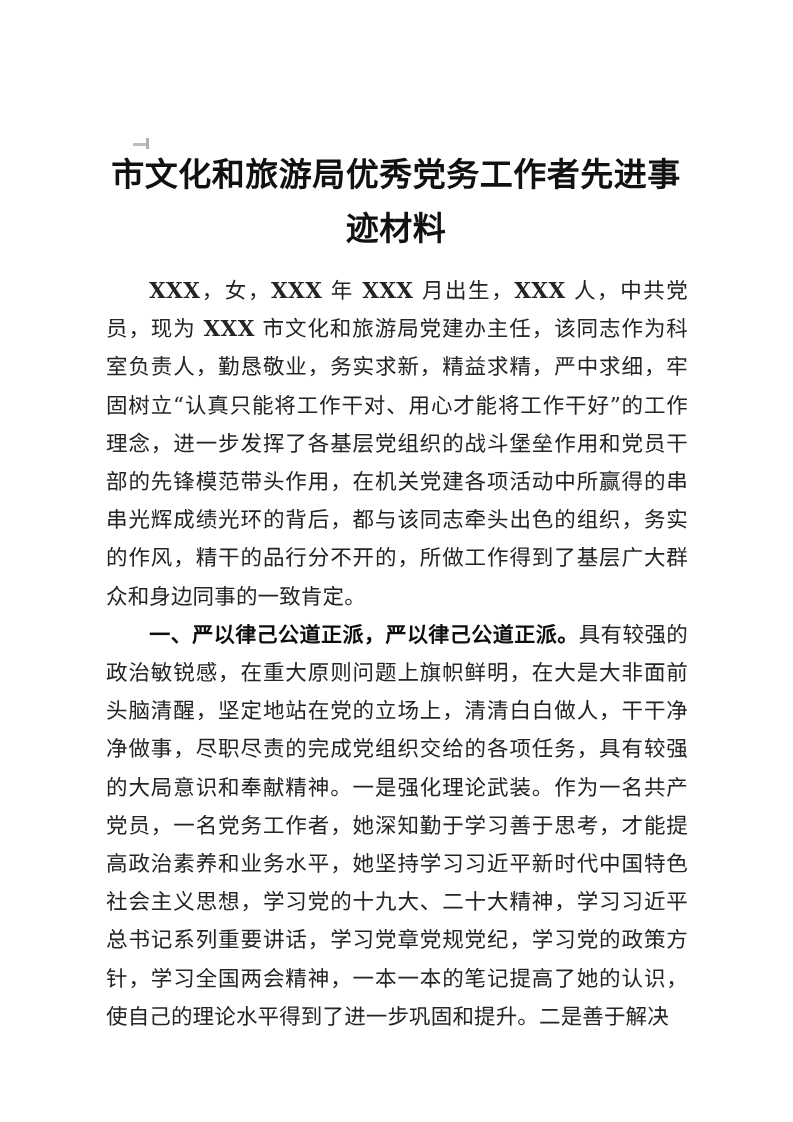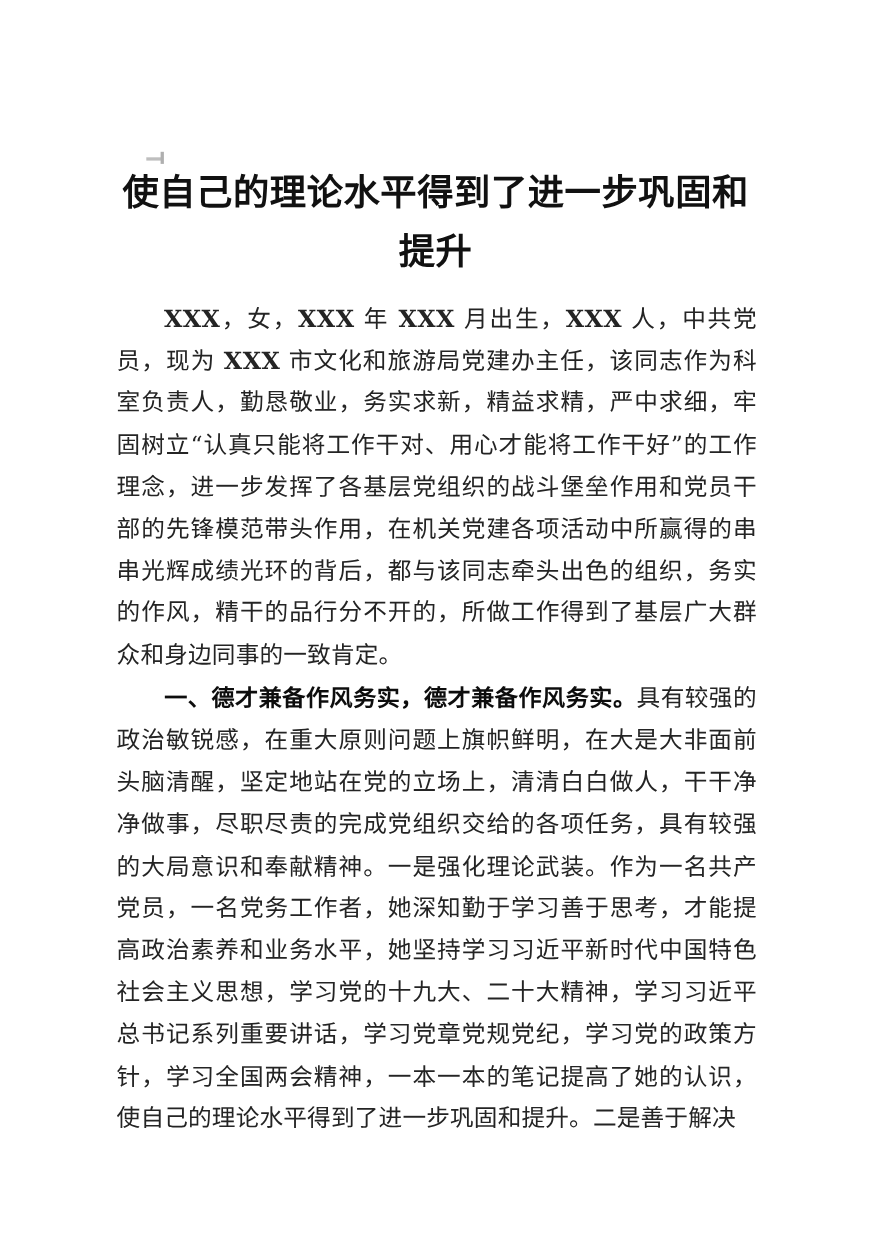--- a/index.html
+++ b/index.html
@@ -100,20 +100,20 @@
     background: #6e6e6e;
   }
 </style>
 </head>
 <body>
 
 <div id="page">
 
   <div class="scan-mark"></div>
 
-  <h1 class="doc-title">使自己的理论水平得到了进一步巩固和提升</h1>
+  <h1 class="doc-title">市文化和旅游局优秀党务工作者先进事迹材料</h1>
 
   <div class="doc-body">
     <p class="para"><span class="indent"></span><span class="ph">XXX</span>，女，<span class="ph">XXX</span> 年 <span class="ph">XXX</span> 月出生，<span class="ph">XXX</span> 人，中共党员，现为 <span class="ph">XXX</span> 市文化和旅游局党建办主任，该同志作为科室负责人，勤恳敬业，务实求新，精益求精，严中求细，牢固树立“认真只能将工作干对、用心才能将工作干好”的工作理念，进一步发挥了各基层党组织的战斗堡垒作用和党员干部的先锋模范带头作用，在机关党建各项活动中所赢得的串串光辉成绩光环的背后，都与该同志牵头出色的组织，务实的作风，精干的品行分不开的，所做工作得到了基层广大群众和身边同事的一致肯定。</p>
-    <p class="para"><span class="indent"></span><span class="hd">一、德才兼备作风务实，德才兼备作风务实。</span>具有较强的政治敏锐感，在重大原则问题上旗帜鲜明，在大是大非面前头脑清醒，坚定地站在党的立场上，清清白白做人，干干净净做事，尽职尽责的完成党组织交给的各项任务，具有较强的大局意识和奉献精神。一是强化理论武装。作为一名共产党员，一名党务工作者，她深知勤于学习善于思考，才能提高政治素养和业务水平，她坚持学习习近平新时代中国特色社会主义思想，学习党的十九大、二十大精神，学习习近平总书记系列重要讲话，学习党章党规党纪，学习党的政策方针，学习全国两会精神，一本一本的笔记提高了她的认识，使自己的理论水平得到了进一步巩固和提升。二是善于解决</p>
+    <p class="para"><span class="indent"></span><span class="hd">一、严以律己公道正派，严以律己公道正派。</span>具有较强的政治敏锐感，在重大原则问题上旗帜鲜明，在大是大非面前头脑清醒，坚定地站在党的立场上，清清白白做人，干干净净做事，尽职尽责的完成党组织交给的各项任务，具有较强的大局意识和奉献精神。一是强化理论武装。作为一名共产党员，一名党务工作者，她深知勤于学习善于思考，才能提高政治素养和业务水平，她坚持学习习近平新时代中国特色社会主义思想，学习党的十九大、二十大精神，学习习近平总书记系列重要讲话，学习党章党规党纪，学习党的政策方针，学习全国两会精神，一本一本的笔记提高了她的认识，使自己的理论水平得到了进一步巩固和提升。二是善于解决</p>
   </div>
 
 </div>
 
 </body></html>

